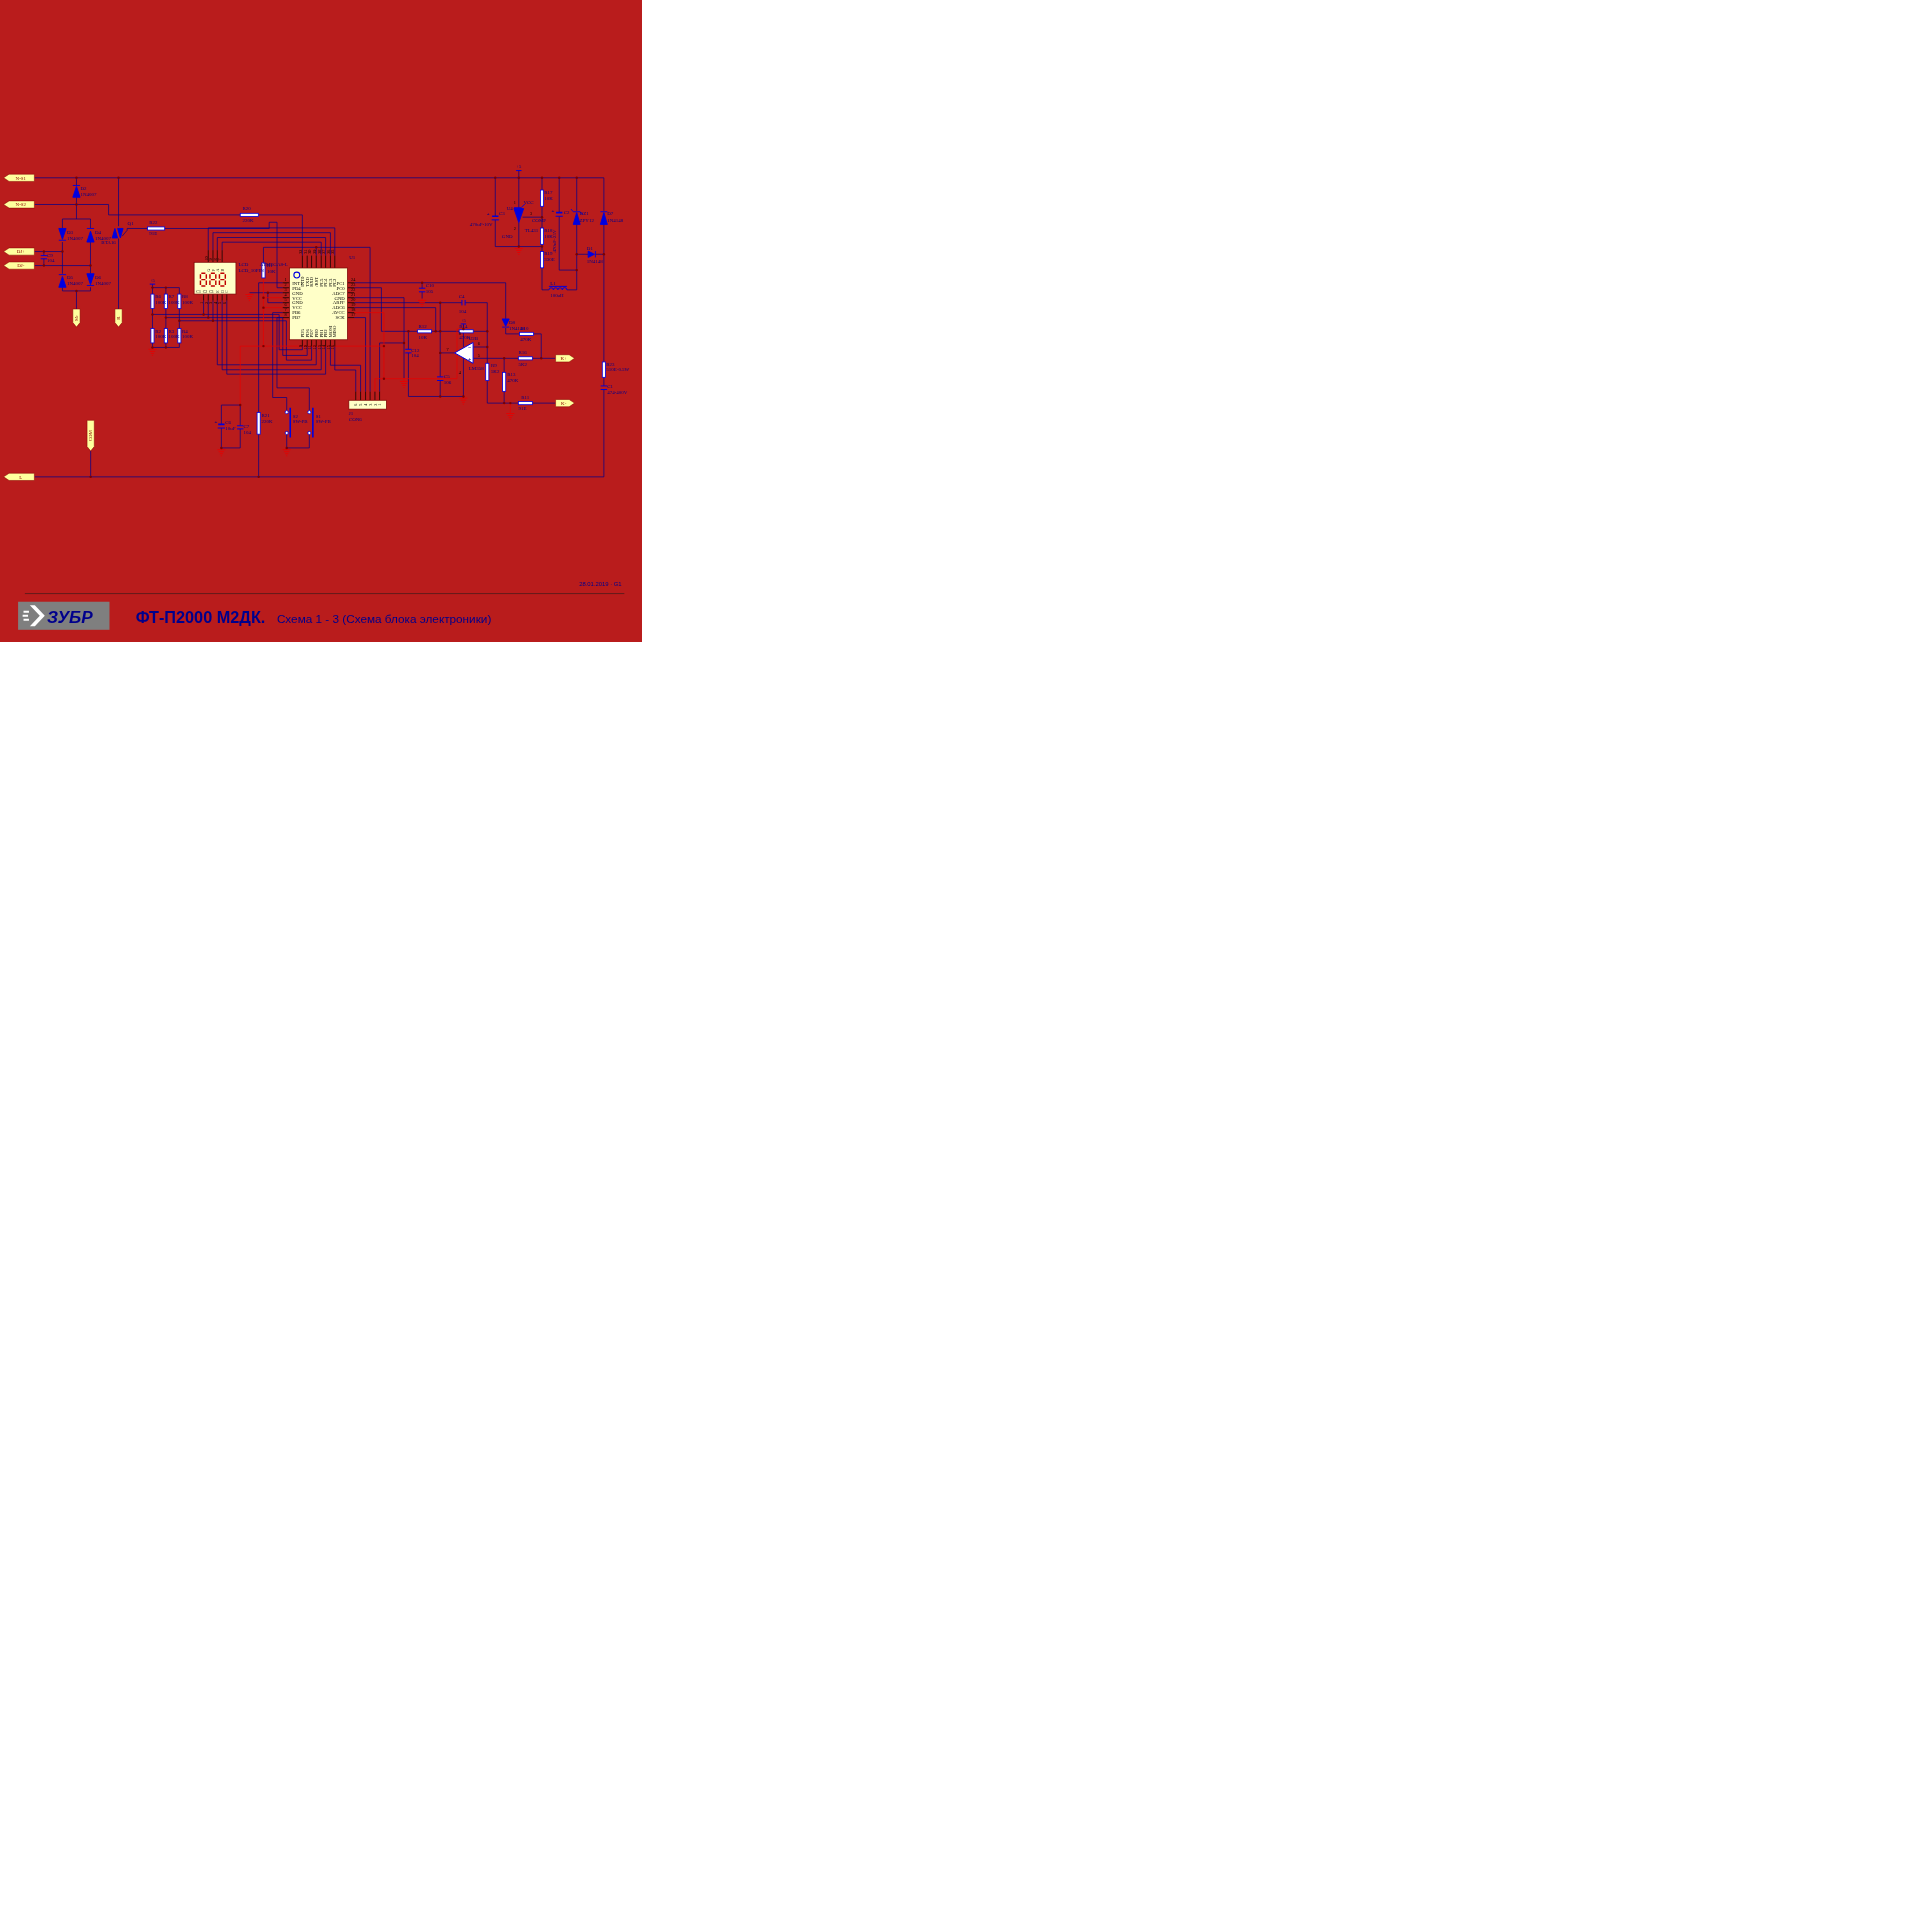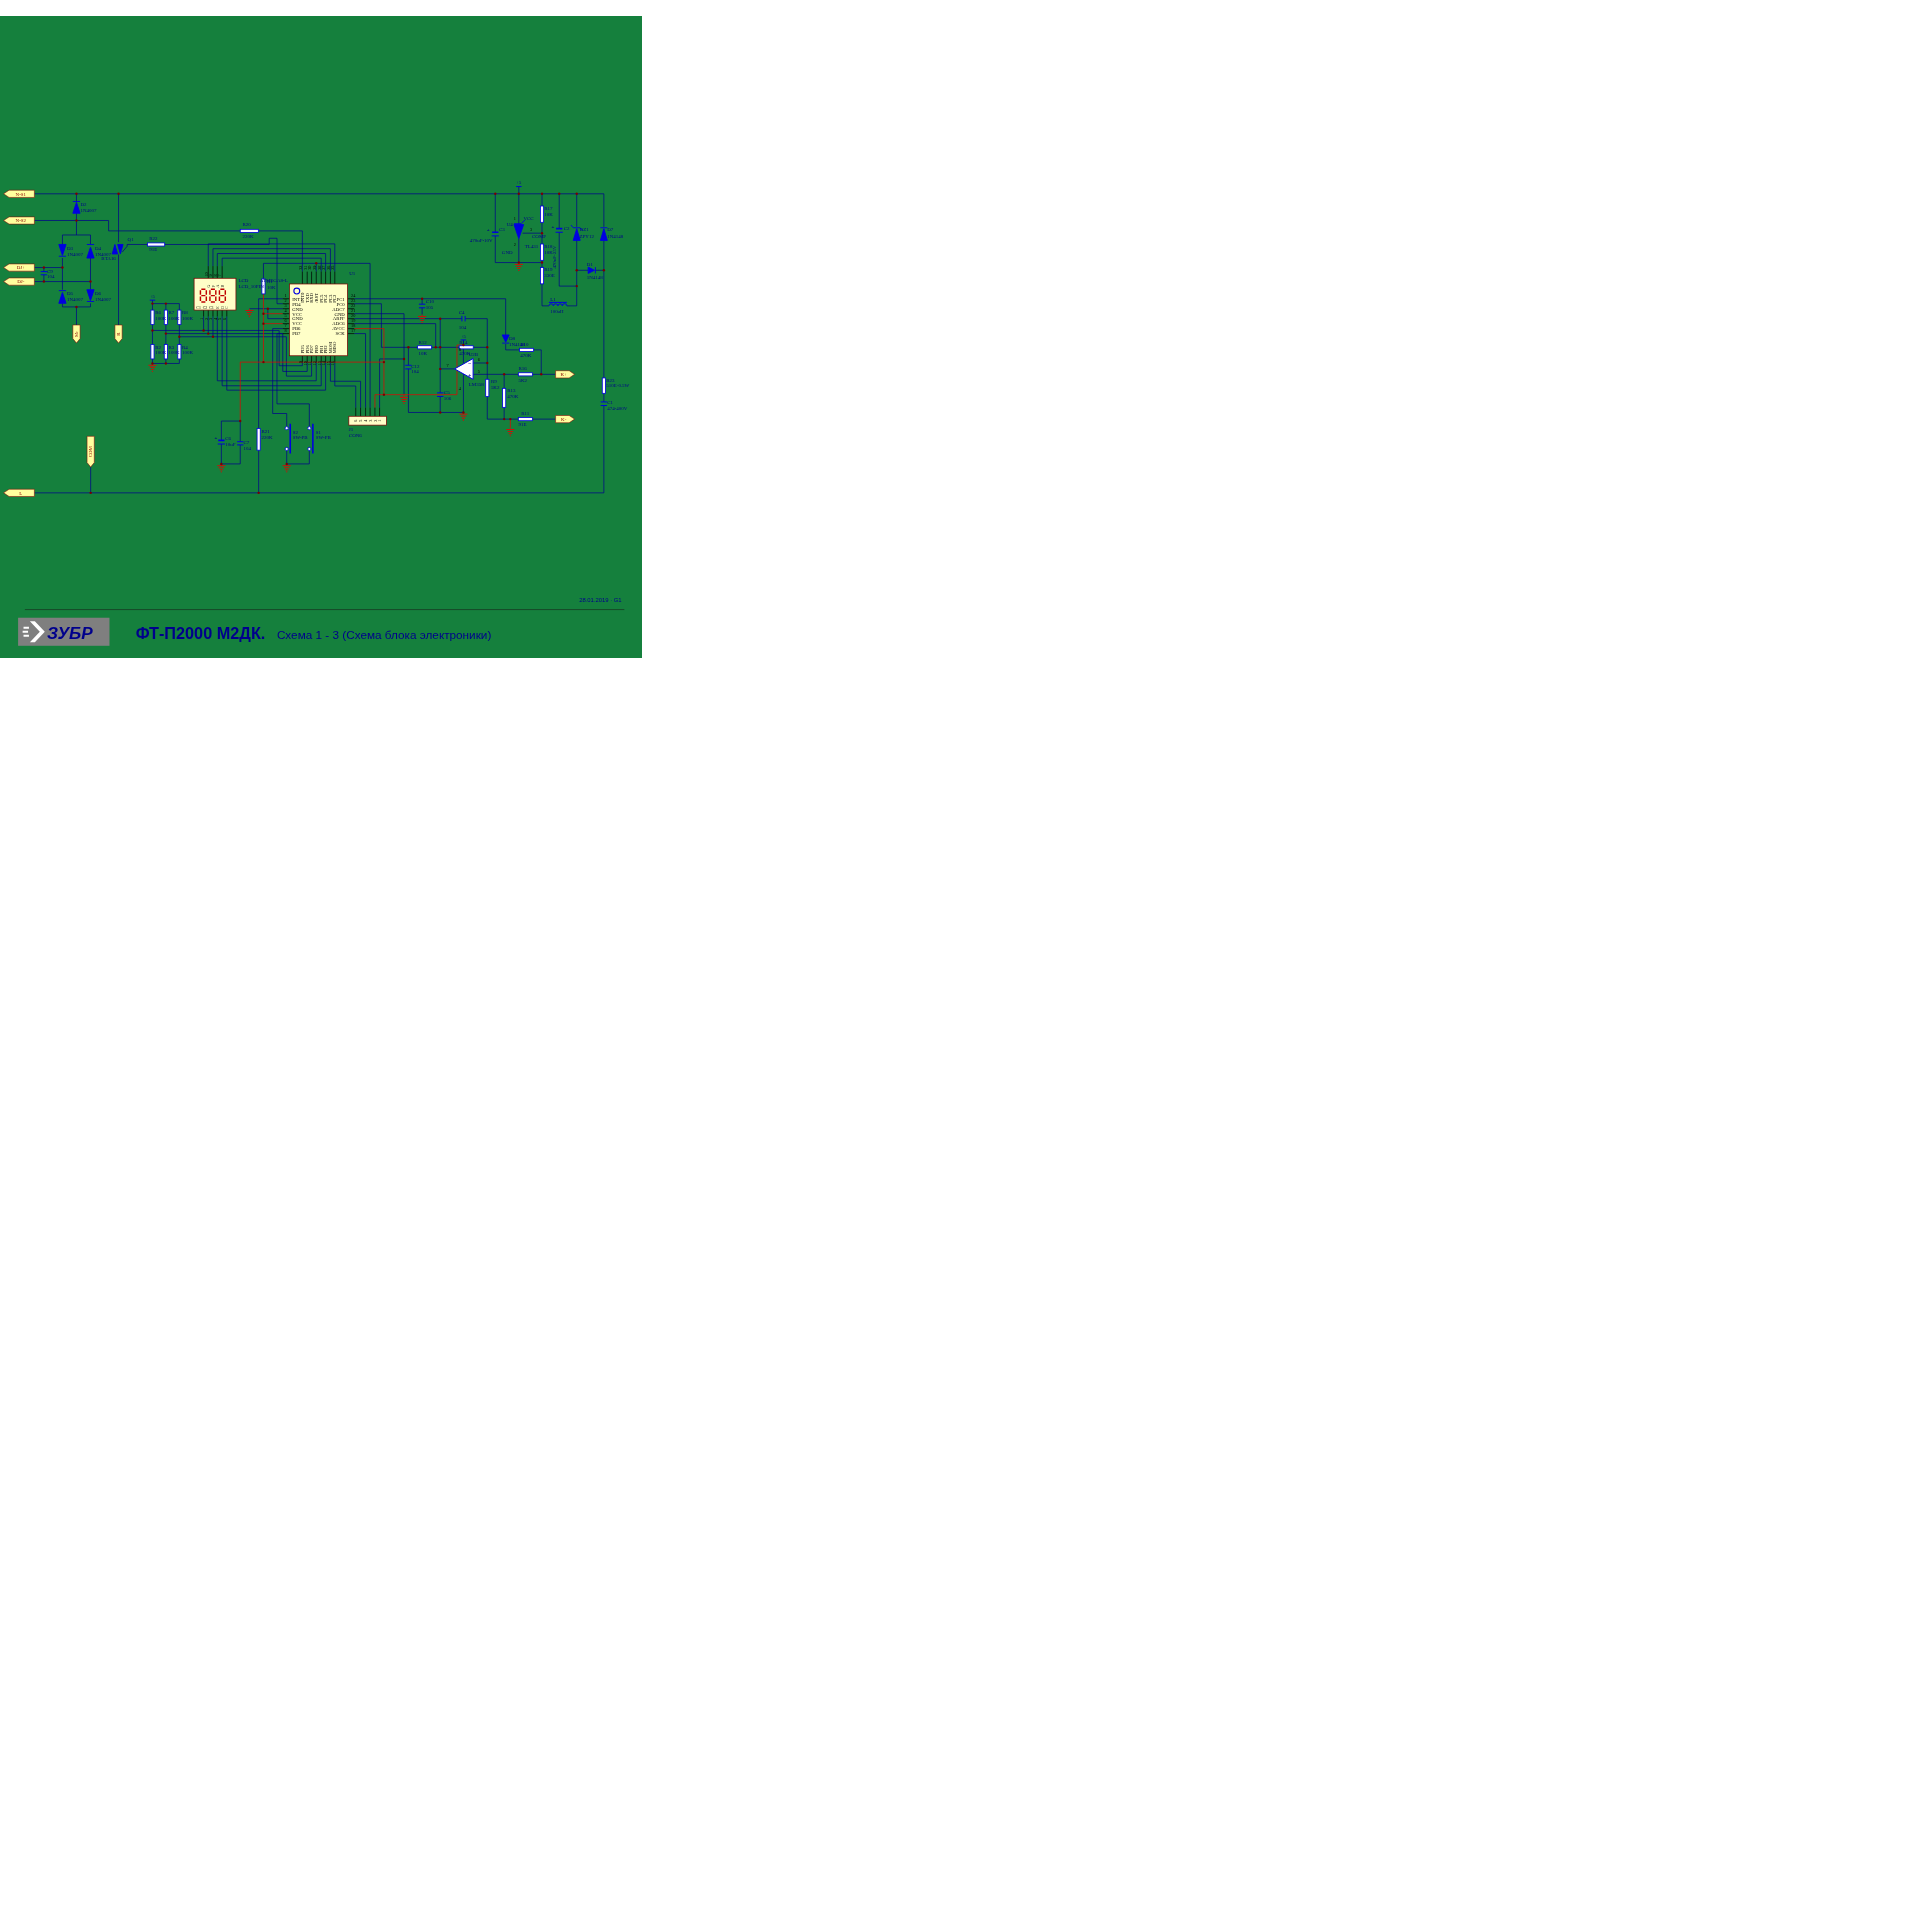--- a/index.html
+++ b/index.html
@@ -1,16 +1,16 @@
 <!DOCTYPE html>
 <html style="font-size:7.2px"><head>
 <meta charset="utf-8">
 <style>
   html,body{margin:0;padding:0;background:#fff;}
-  .page{width:642px;height:642px;background:#15803d;position:relative;overflow:hidden;margin-top:16px;}
+  .page{width:642px;height:642px;background:#b91c1c;position:relative;overflow:hidden;}
   svg{display:block;}
   svg text{font-family:"Liberation Serif","DejaVu Serif",serif;fill:#00008C;}
   .lbl{font-size:11px;}
   .num{fill:#000;font-size:9.5px;}
   .pname{fill:#000;font-size:10.5px;}
   .small{font-size:8.5px;fill:#000;}
   .flagt{fill:#8B0000;font-size:11px;}
   .p5{font-size:10px;}
   .san{font-family:"Liberation Sans","DejaVu Sans",sans-serif;}
 </style>

